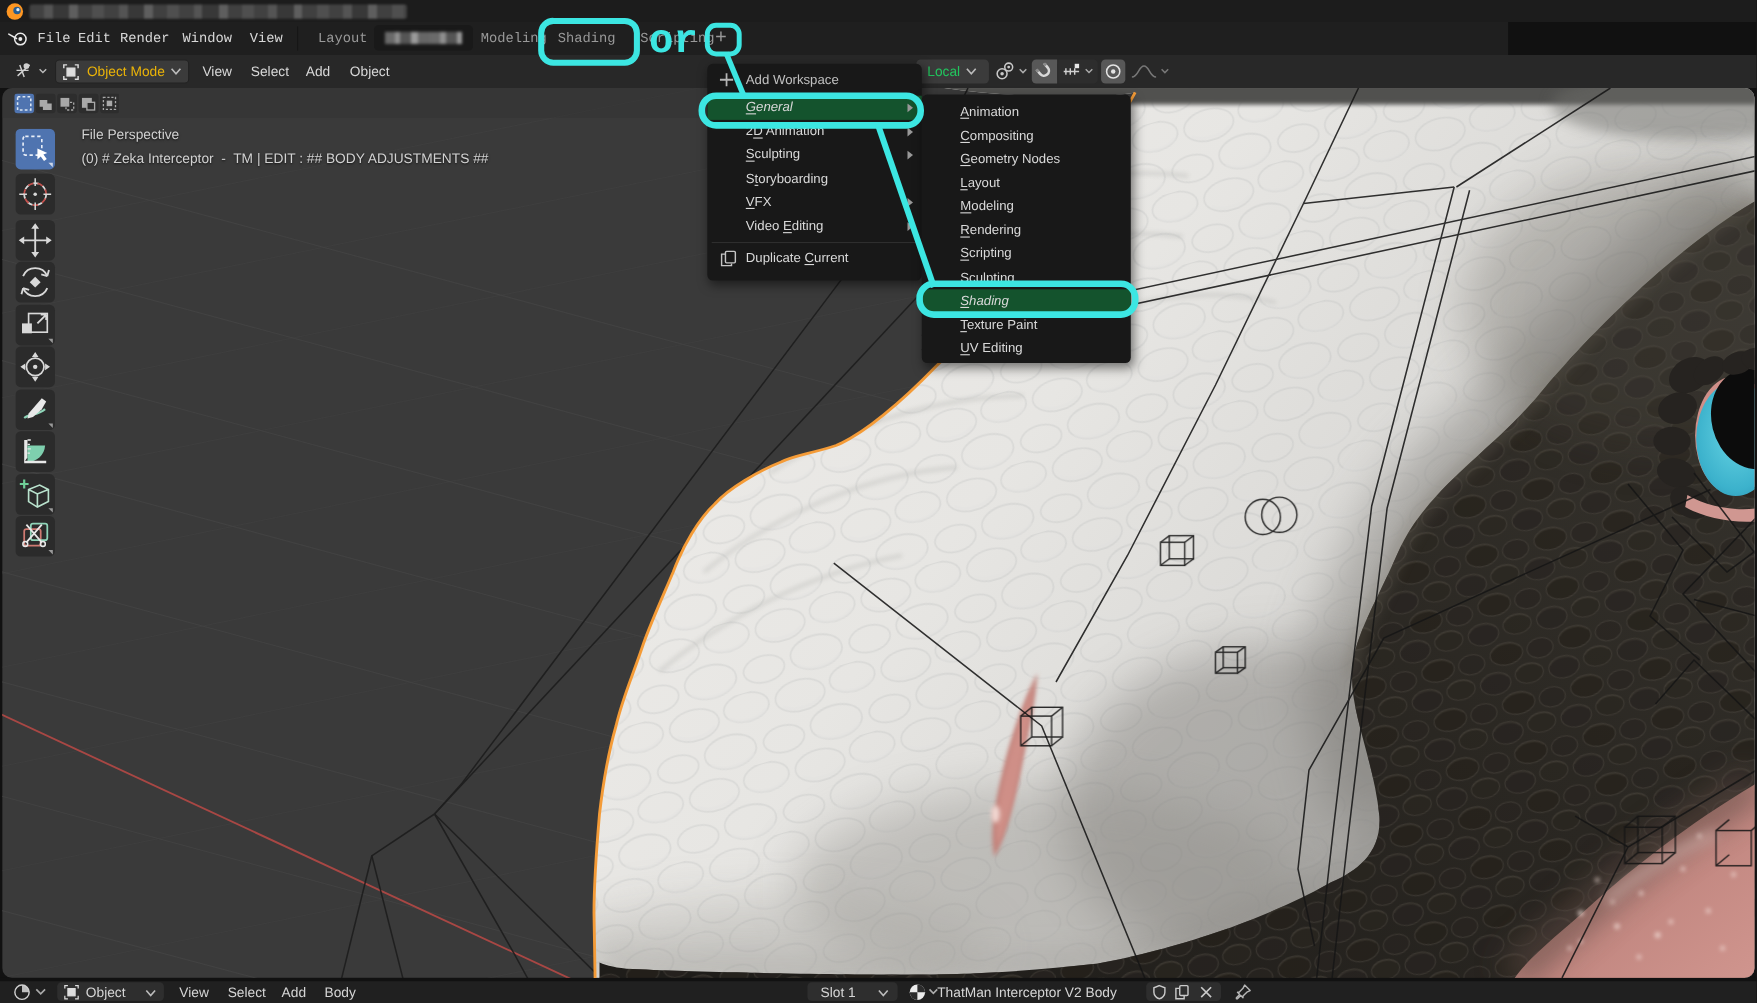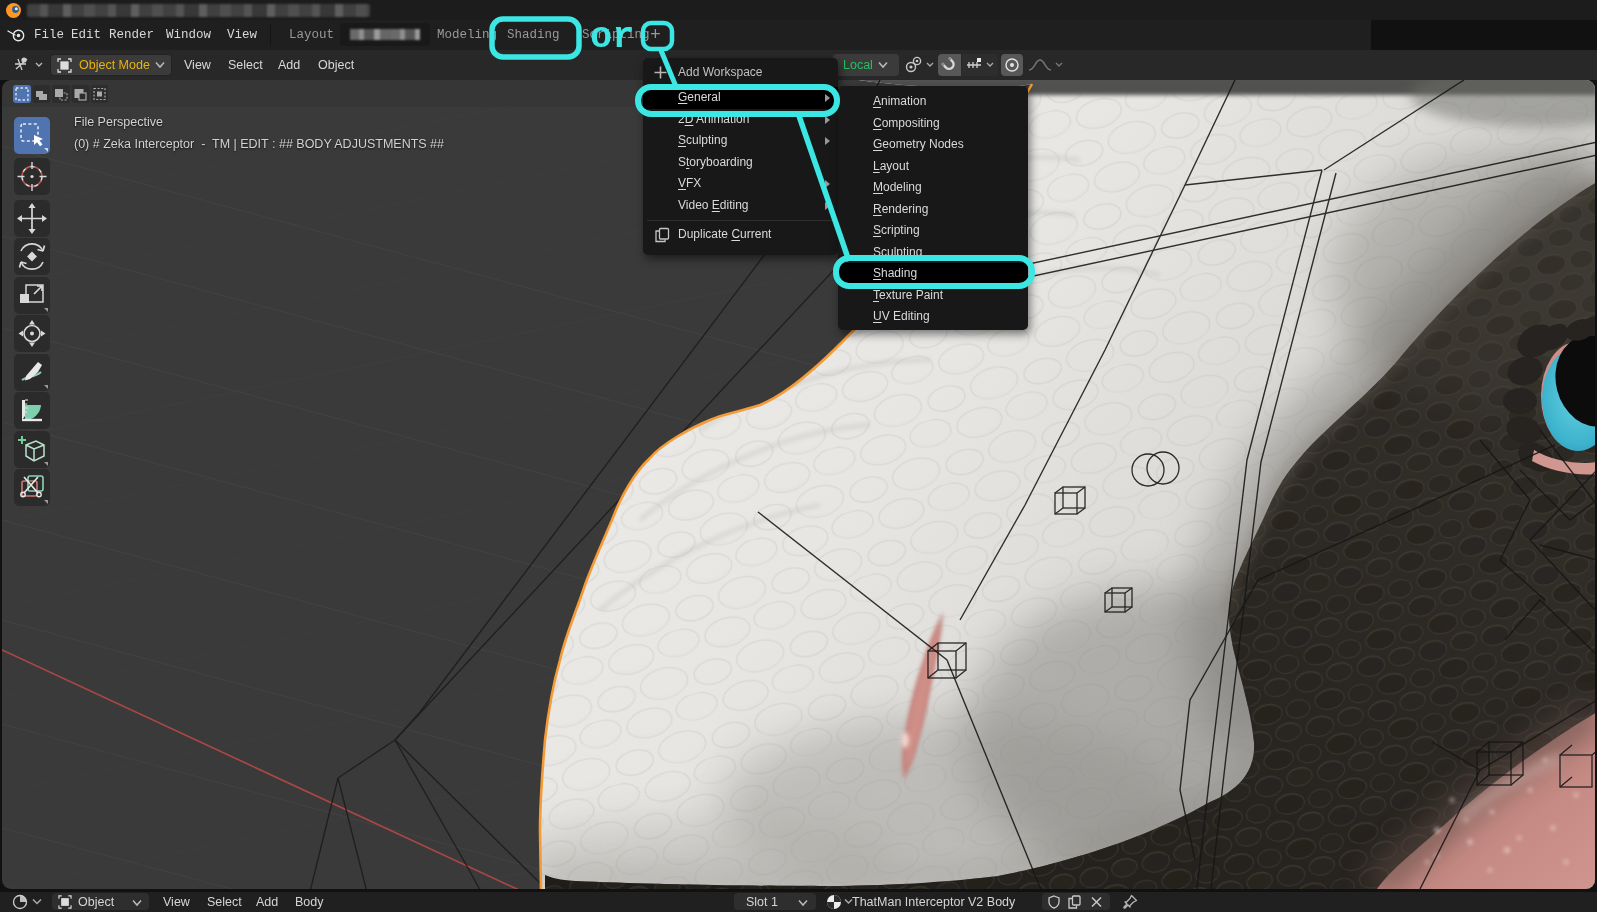--- a/index.html
+++ b/index.html
@@ -21,21 +21,21 @@
     filter:blur(1.3px);}
   
   #botgap{left:0;top:889px;width:1597px;height:23px;background:#111;}
   #botbar{left:0;top:892px;width:1597px;height:20px;background:#202020;}
   .bbox{position:absolute;top:1px;height:17px;background:#2e2e2e;border-radius:4px;}
   .btxt{position:absolute;top:0;height:20px;line-height:20px;font-size:12.5px;color:#d5d5d5;}
   
   .menu{position:absolute;background:#181818;border-radius:5px;box-shadow:2px 4px 10px rgba(0,0,0,.5);z-index:30;}
   .mi{position:relative;height:21.5px;line-height:21.5px;font-size:12px;color:#d9d9d9;padding-left:35px;}
   .mi .arr{position:absolute;right:8px;top:7px;width:0;height:0;border-left:5px solid #989898;border-top:4px solid transparent;border-bottom:4px solid transparent;}
-  .hi{background:#000000;}
+  .hi{background:#14532d;font-style:italic;}
   u{text-decoration:underline;text-underline-offset:2px;}
 </style></head>
 <body>
 <div id="page">
 
   <div id="scenehold" class="abs" style="left:0;top:0;width:1597px;height:912px;">
   <svg width="1597" height="912" viewBox="0 0 1597 912">
     <defs>
       <clipPath id="vp">
             <rect x="2" y="80" width="1593" height="809" rx="9"></rect>

